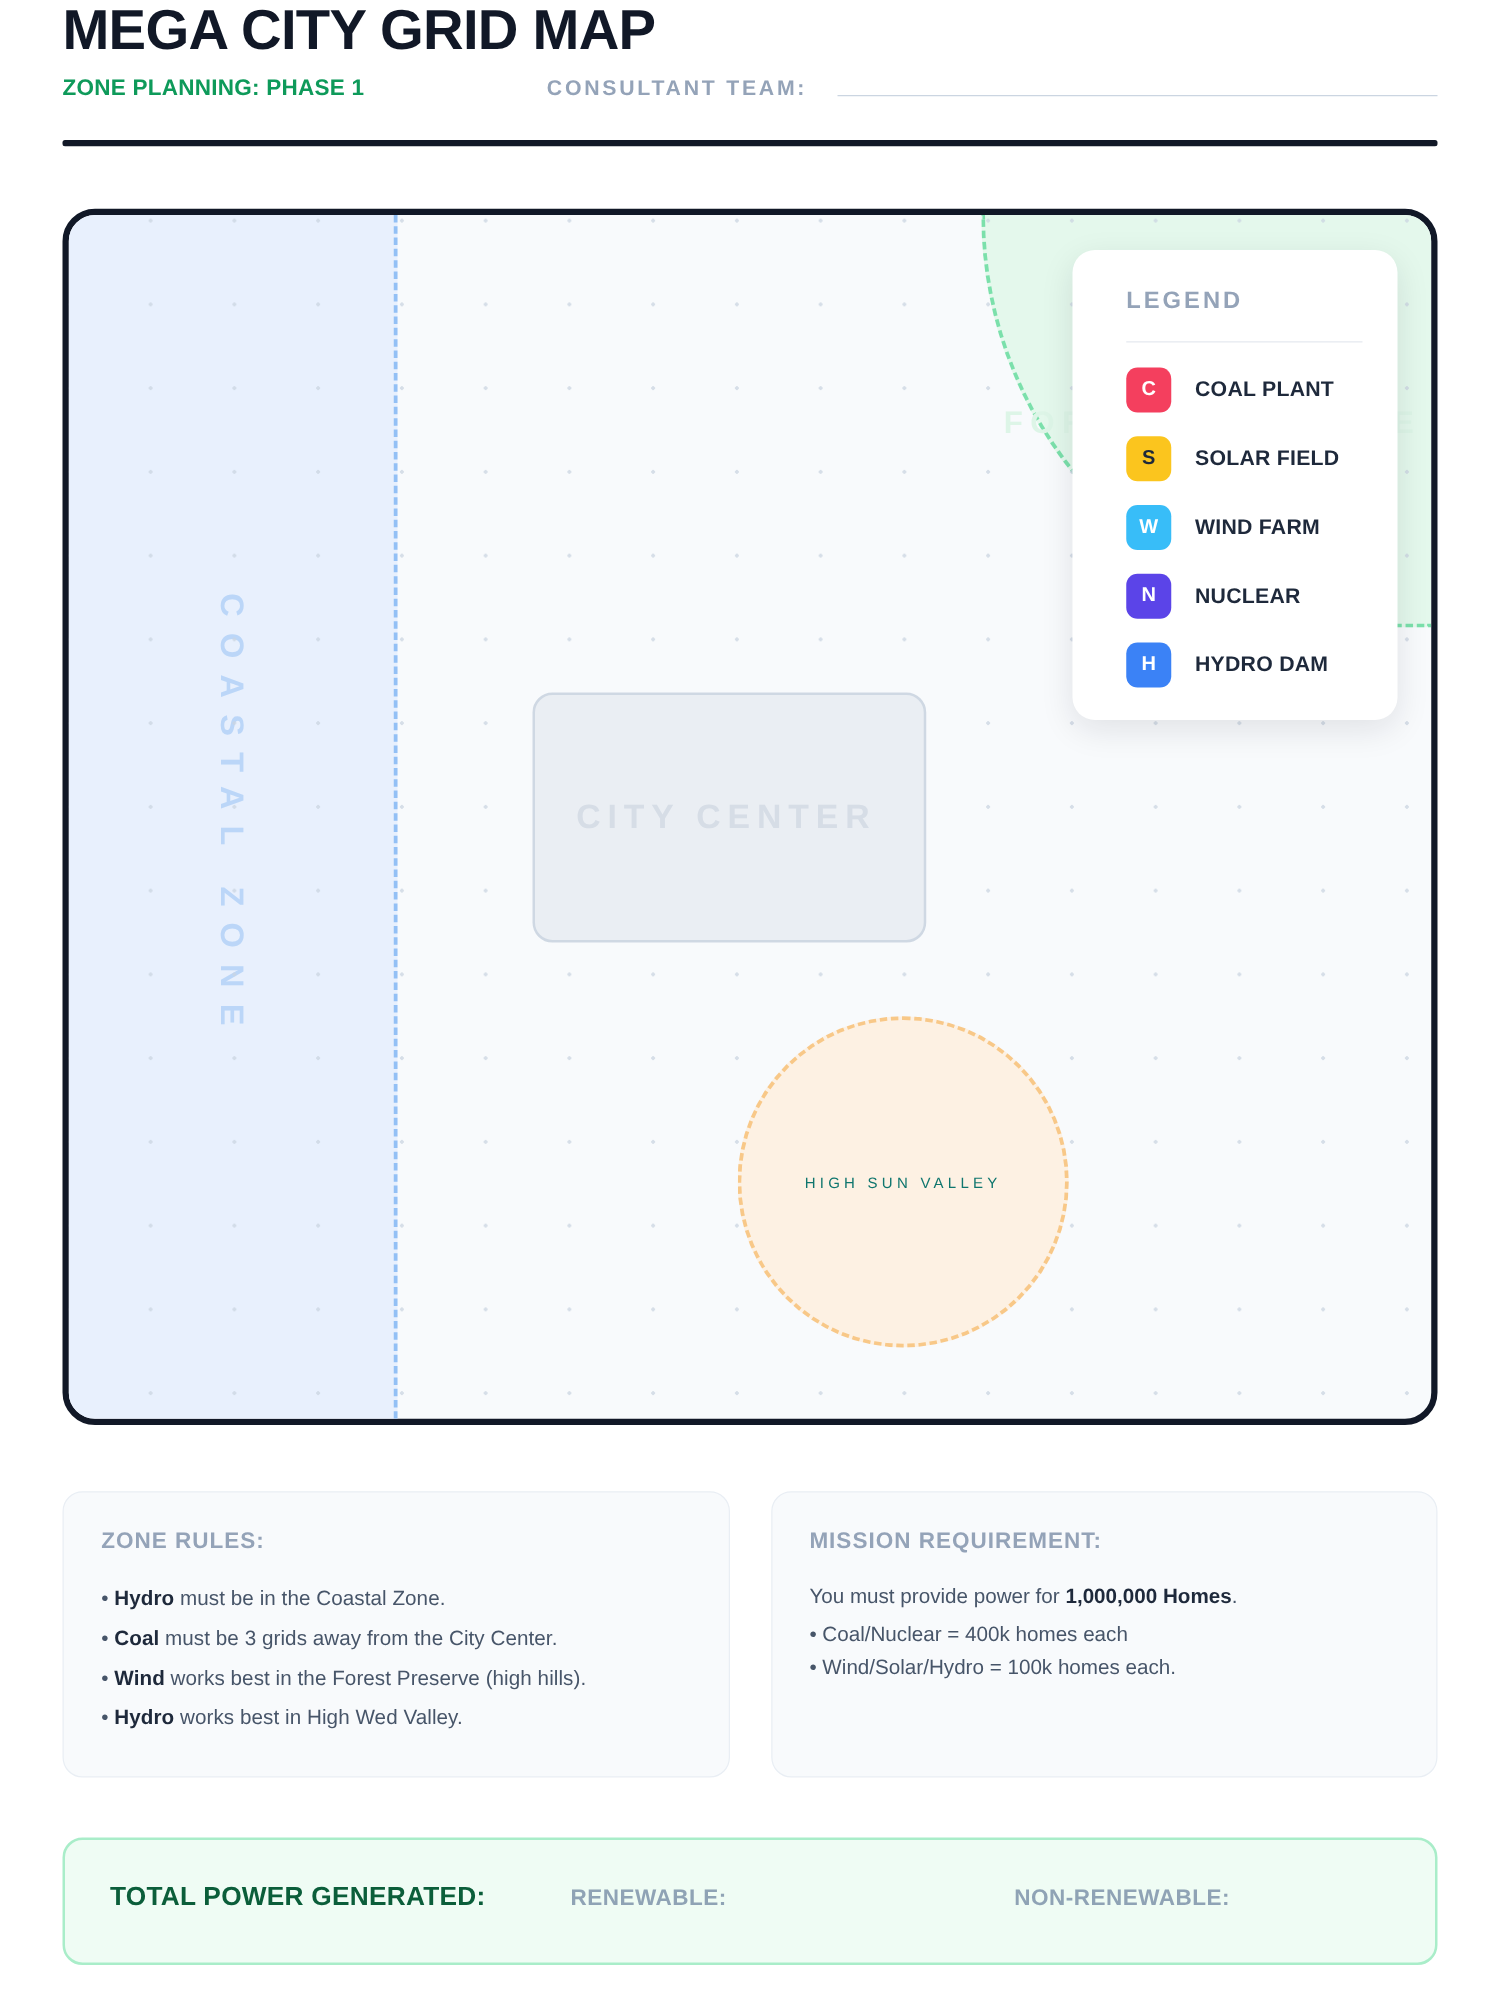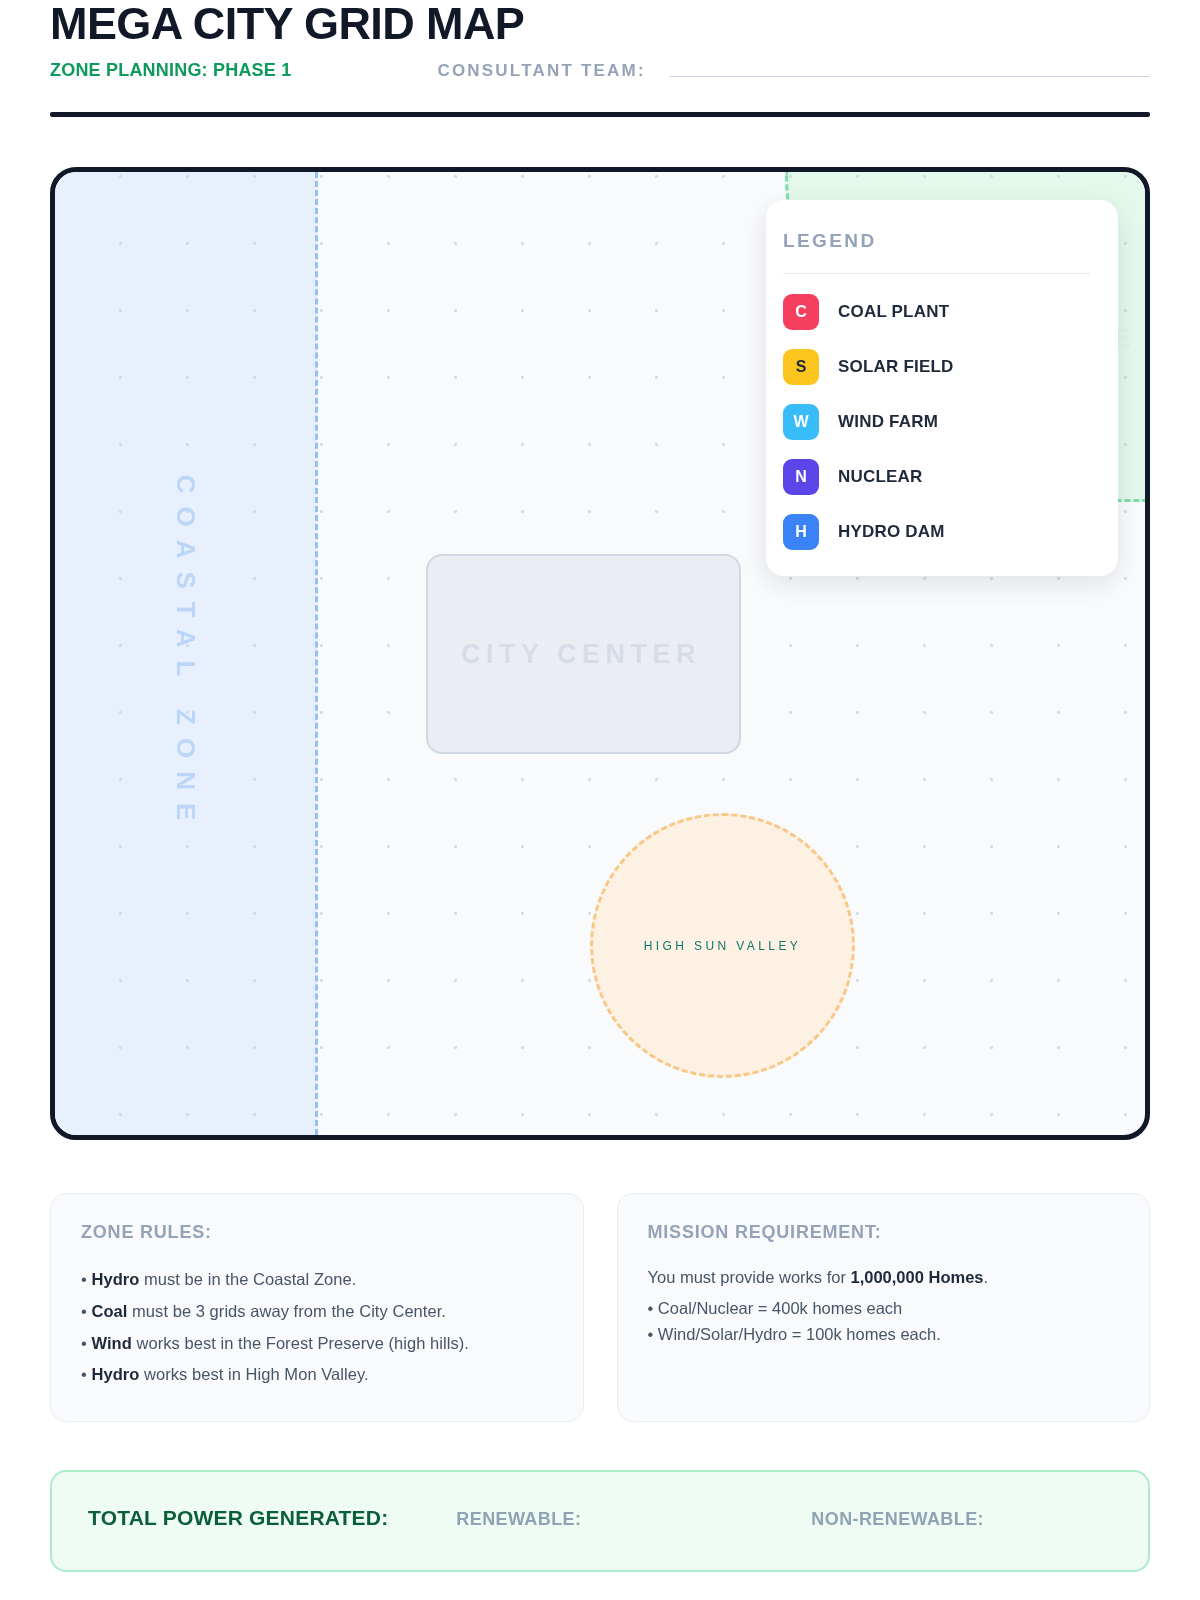--- a/index.html
+++ b/index.html
@@ -194,24 +194,24 @@
     letter-spacing: 3.4px;
     color: #0f766e;
     white-space: nowrap;
   }
 
   
   .legend {
     position: absolute;
     right: 27px;
     top: 28px;
-    width: 352px;
+    width: 260px;
     background: #ffffff;
     border-radius: 18px;
-    padding: 30px 28px 26px 17px;
+    padding: 30px 28px 26px 43px;
     box-shadow: 0 8px 26px rgba(15,23,42,0.10);
     z-index: 10;
   }
 
   .legend-title {
     font-size: 19px;
     font-weight: 700;
     color: #94A3B8;
     letter-spacing: 2.4px;
   }
@@ -392,28 +392,28 @@
   </div>
 
   <div class="cards">
 
     <div class="card">
       <div class="card-title">ZONE RULES:</div>
       <div id="zone-rules-list">
           <div class="rule-line"><span>• </span><b>Hydro</b><span> must be in the Coastal Zone.</span></div>
           <div class="rule-line"><span>• </span><b>Coal</b><span> must be 3 grids away from the City Center.</span></div>
           <div class="rule-line"><span>• </span><b>Wind</b><span> works best in the Forest Preserve (high hills).</span></div>
-          <div class="rule-line"><span>• </span><b>Hydro</b><span> works best in High Mon Valley.</span></div>
+          <div class="rule-line"><span>• </span><b>Hydro</b><span> works best in High Wed Valley.</span></div>
         </div>
     </div>
 
     <div class="card">
       <div class="card-title">MISSION REQUIREMENT:</div>
       <div class="mission-lead">
-        <span>You must provide works for </span><b>1,000,000 Homes</b><span>.</span>
+        <span>You must provide power for </span><b>1,000,000 Homes</b><span>.</span>
       </div>
       <div id="mission-list">
           <div class="mission-line">• Coal/Nuclear = 400k homes each</div>
           <div class="mission-line">• Wind/Solar/Hydro = 100k homes each.</div>
         </div>
     </div>
 
   </div>
 
   <div class="totals">

